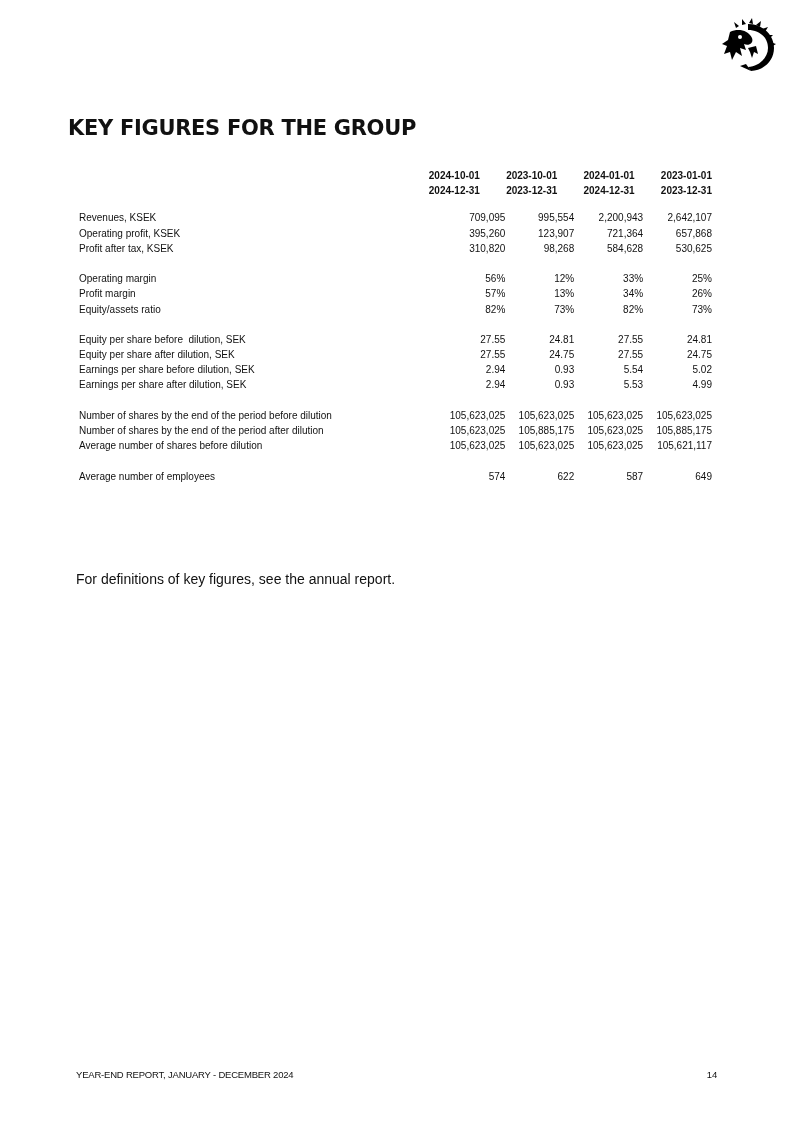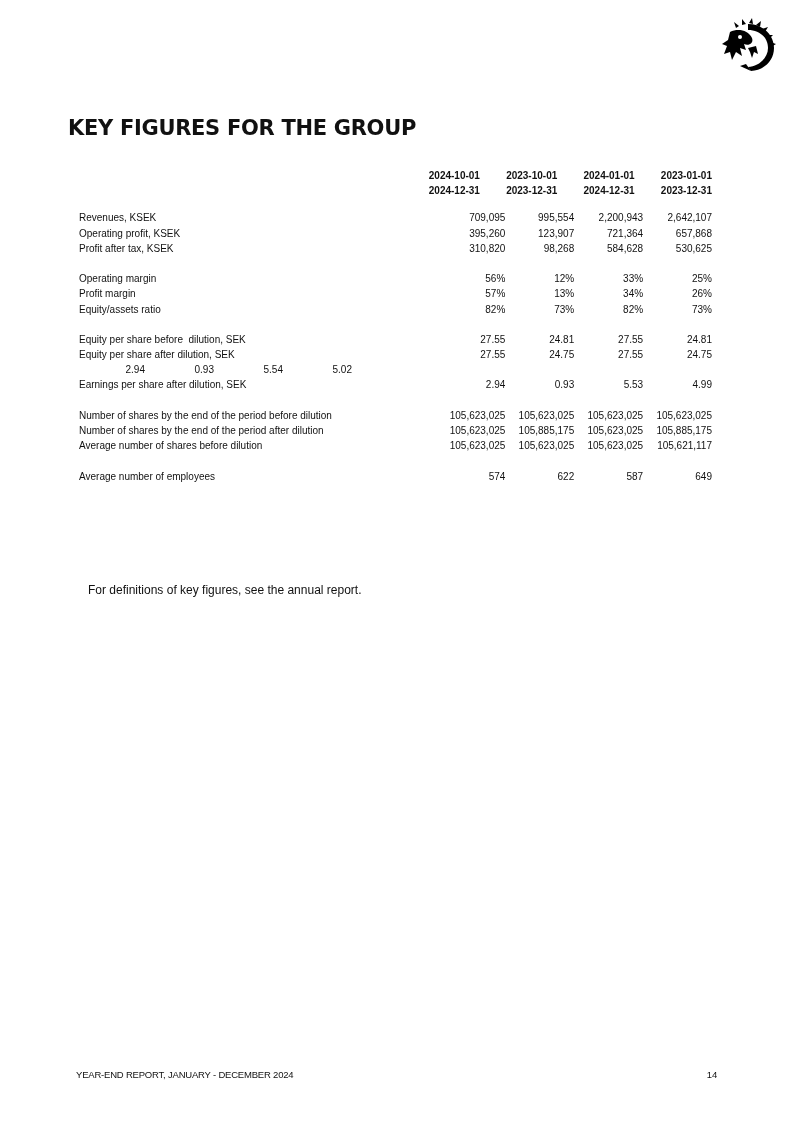--- a/index.html
+++ b/index.html
@@ -10,21 +10,21 @@
                 font-family: "DejaVu Sans", sans-serif; font-weight: bold;
                 font-size: 21px; letter-spacing: -0.3px; color: #111; }
   .table { position: absolute; left: 76px; top: 168px; width: 636px; font-size: 10px; }
   .hdr-row, .data-row { display: flex; height: 15.2px; line-height: 15.2px; }
   .hdr-row { font-weight: bold; font-size: 10px; gap: 15px; }
   .hdr-row .label-cell { }
   .label-cell { width: 358px; padding-left: 3px; white-space: pre; }
   .val-cell { width: 69px; text-align: right; white-space: nowrap; }
   .spacer-small { height: 12px; }
   .spacer { height: 15.2px; }
-  .note { position: absolute; left: 76px; top: 571px; font-size: 12px; margin: 12px; text-align: center; }
+  .note { position: absolute; left: 76px; top: 571px; font-size: 14px; margin: 0; text-align: center; }
   .footer-left { position: absolute; left: 76px; top: 1069px; font-size: 9.5px;
                  letter-spacing: -0.2px; }
   .footer-right { position: absolute; left: 700px; width: 24px; text-align: center;
                   top: 1069px; font-size: 9.5px; }
 </style>
 </head>
 <body>
 
 <div class="logo">
   <svg viewBox="0 0 60 56" width="60" height="56">
@@ -119,20 +119,21 @@
     <div class="val-cell">24.81</div>
   </div>
   <div class="data-row">
     <div class="label-cell">Equity per share after dilution, SEK</div>
     <div class="val-cell">27.55</div>
     <div class="val-cell">24.75</div>
     <div class="val-cell">27.55</div>
     <div class="val-cell">24.75</div>
   </div>
   <div class="data-row">
+    <div class="label-cell">Earnings per share before dilution, SEK</div>
     <div class="val-cell">2.94</div>
     <div class="val-cell">0.93</div>
     <div class="val-cell">5.54</div>
     <div class="val-cell">5.02</div>
   </div>
   <div class="data-row">
     <div class="label-cell">Earnings per share after dilution, SEK</div>
     <div class="val-cell">2.94</div>
     <div class="val-cell">0.93</div>
     <div class="val-cell">5.53</div>

